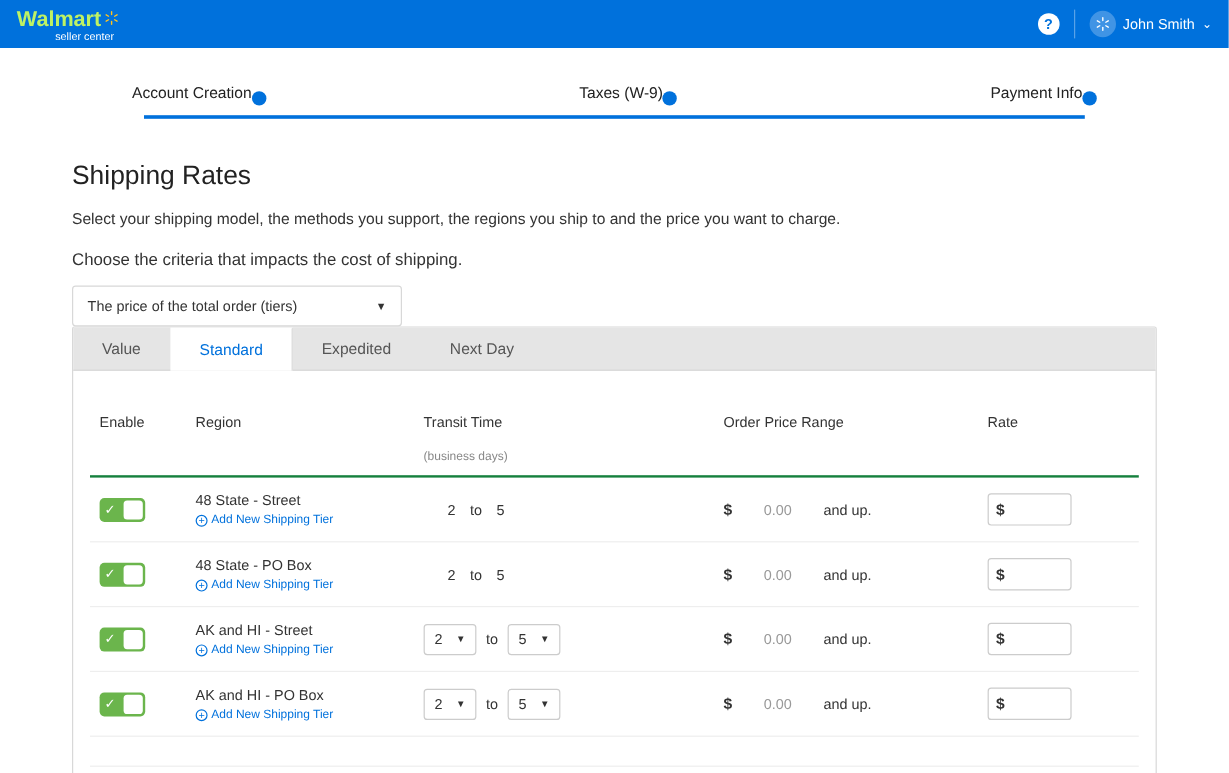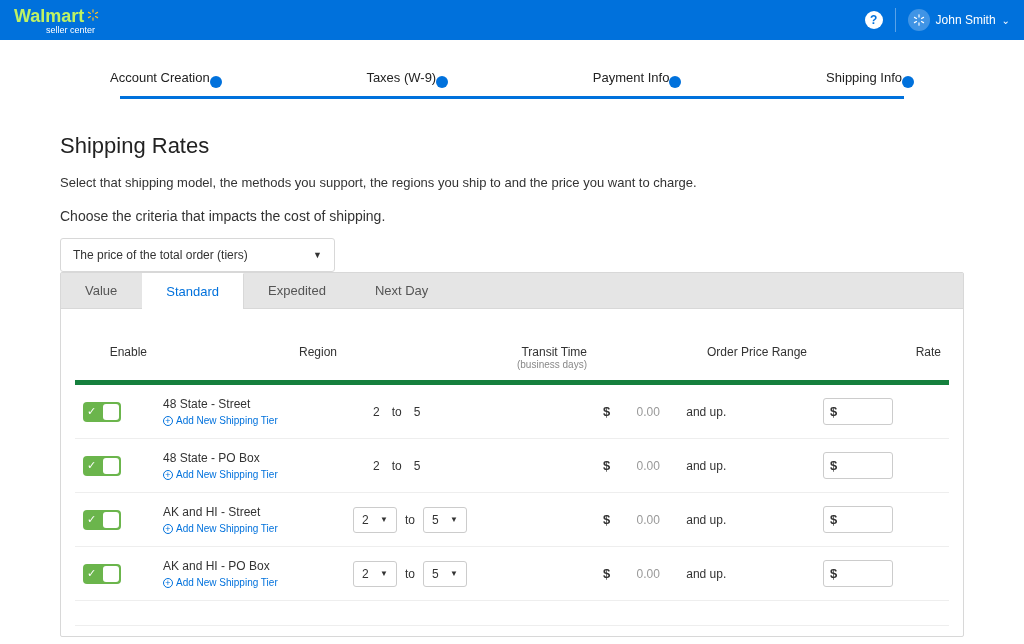--- a/index.html
+++ b/index.html
@@ -39,22 +39,22 @@
   
   .tab-container { border: 1px solid #d8d8d8; border-radius: 2px; }
   .tab-bar { display: flex; background: #e5e5e5; border-bottom: 1px solid #d8d8d8; }
   .tab { padding: 10px 24px; font-size: 13px; color: #555; cursor: pointer; border-right: 1px solid transparent;}
   .tab.active { background: #fff; color: #0071dc; border-right: 1px solid #d8d8d8; border-top: 1px solid transparent; margin-bottom:-1px; }
 
   .tab-body { padding: 30px 14px 10px 14px; }
 
   
   table.shipping { width: 100%; border-collapse: collapse; }
-  table.shipping th { text-align: right; font-size: 12px; font-weight: normal; color: #333; padding: 6px 8px 10px 8px; border-bottom: 5px solid #15803d; vertical-align: top; }
-  table.shipping th .sub { display: block; font-size: 10px; color: #888; margin-top: 0; }
+  table.shipping th { text-align: left; font-size: 12px; font-weight: normal; color: #333; padding: 6px 8px 10px 8px; border-bottom: 2px solid #15803d; vertical-align: top; }
+  table.shipping th .sub { display: block; font-size: 10px; color: #888; margin-top: 16px; }
   table.shipping td { padding: 12px 8px; border-bottom: 1px solid #eee; font-size: 12px; vertical-align: middle; }
   .col-enable { width: 80px; }
   .col-region { width: 190px; }
   .col-transit { width: 250px; }
   .col-range { width: 220px; }
   .col-rate { }
 
   .toggle { width: 38px; height: 20px; background: #6bb54c; border-radius: 4px; position: relative; cursor:pointer; display:flex; align-items:center; }
   .toggle .check { color: #fff; font-size: 11px; margin-left: 4px; }
   .toggle .knob { position: absolute; right: 2px; top: 2px; width: 16px; height: 16px; background: #fff; border-radius: 3px; }
@@ -131,29 +131,25 @@
           <div class="step-dot"></div>
         </div>
         <div class="step">
           <div class="step-label">Taxes (W-9)</div>
           <div class="step-dot"></div>
         </div>
         <div class="step">
           <div class="step-label">Payment Info</div>
           <div class="step-dot"></div>
         </div>
-        <div class="step">
-          <div class="step-label">Shipping Info</div>
-          <div class="step-dot"></div>
-        </div>
       </div>
   </div>
 
   <h1 class="page-title">Shipping Rates</h1>
-  <p class="desc1">Select that shipping model, the methods you support, the regions you ship to and the price you want to charge.</p>
+  <p class="desc1">Select your shipping model, the methods you support, the regions you ship to and the price you want to charge.</p>
   <p class="desc2">Choose the criteria that impacts the cost of shipping.</p>
 
   <div class="criteria-select">
     <span>The price of the total order (tiers)</span>
     <span class="criteria-caret">▼</span>
   </div>
 
   <div class="tab-container">
     <div class="tab-bar" id="tab-bar">
         <div class="tab">Value</div>

